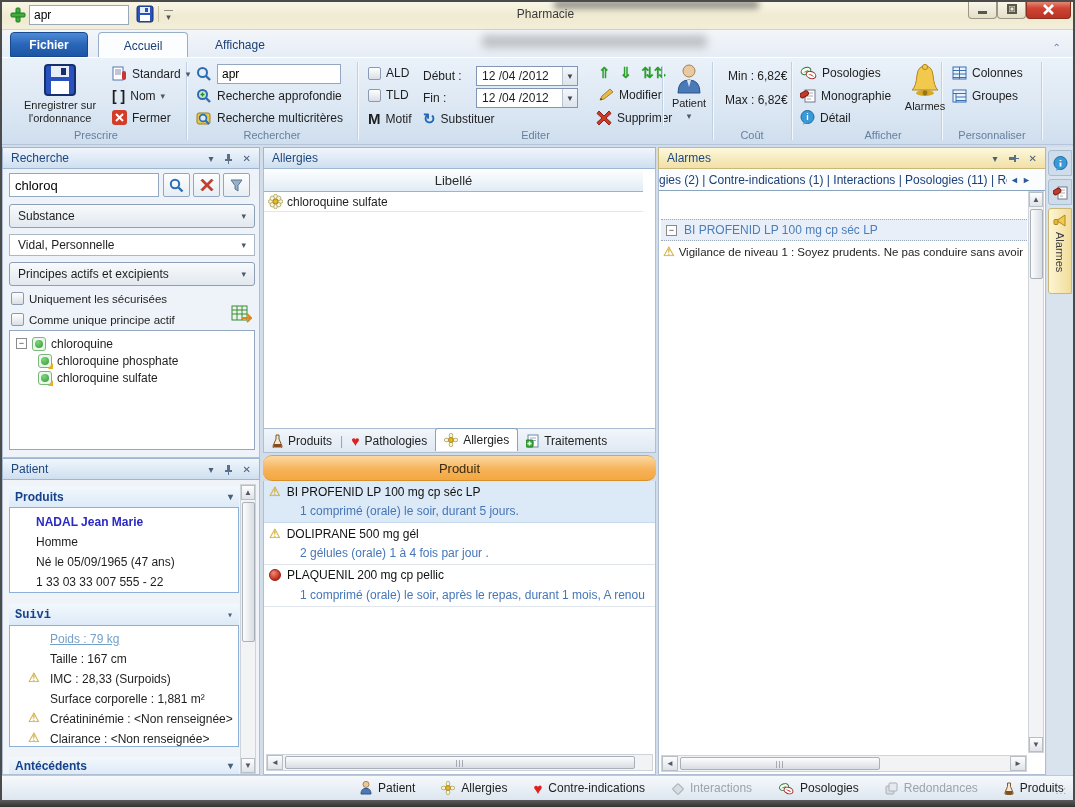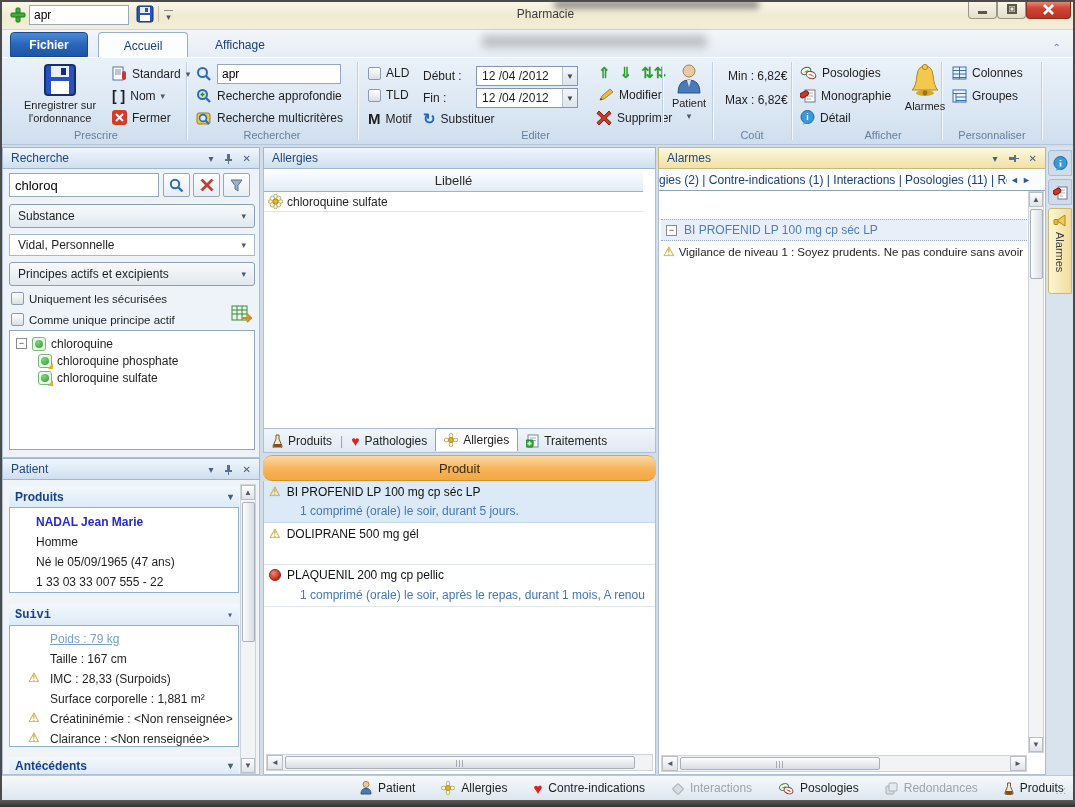--- a/index.html
+++ b/index.html
@@ -518,20 +518,21 @@
           <span>BI PROFENID LP 100 mg cp séc LP</span>
         </div>
       <div class="prow-pos" style="left:36px;top:23px;width:350px;">1 comprimé (orale) le soir, durant 5 jours.</div>
     </div>
 
     <div class="abs" style="left:0;top:42px;width:391px;height:42px;border-bottom:1px solid #e0e5ec;">
       <div class="prow-name" style="left:5px;top:3px;">
           <span class="warn">⚠</span>
           <span>DOLIPRANE 500 mg gél</span>
         </div>
+      <div class="prow-pos" style="left:36px;top:23px;width:350px;">2 gélules (orale) 1 à 4 fois par jour .</div>
     </div>
 
     <div class="abs" style="left:0;top:84px;width:391px;height:42px;border-bottom:1px solid #e0e5ec;">
       <div class="prow-name" style="left:5px;top:3px;">
           <span class="reddot"></span>
           <span>PLAQUENIL 200 mg cp pellic</span>
         </div>
       <div class="prow-pos" style="left:36px;top:23px;width:352px;">1 comprimé (orale) le soir, après le repas, durant 1 mois, A renou</div>
     </div>
 

